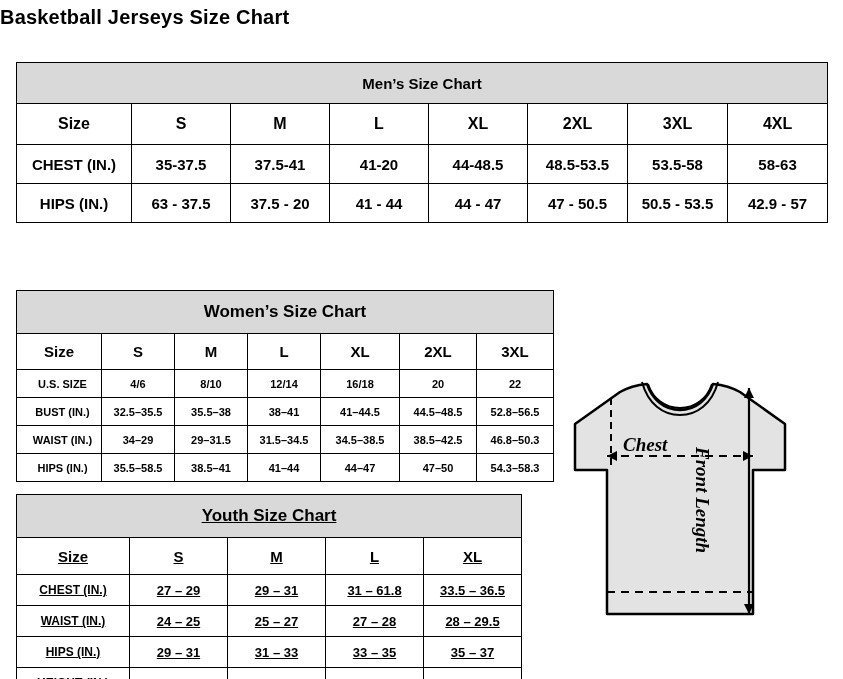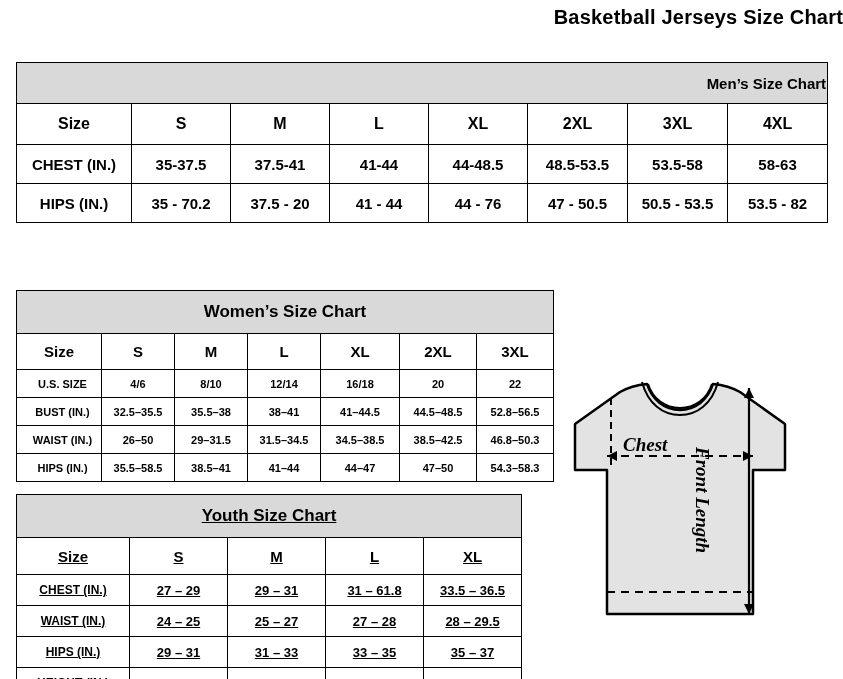--- a/index.html
+++ b/index.html
@@ -13,21 +13,21 @@
     font-family: "Liberation Sans", sans-serif;
     color: #000000;
     position: relative;
     overflow: hidden;
   }
   #page-title {
     position: absolute;
     top: 6px;
     left: 0;
     width: 843px;
-    text-align: right;
+    text-align: left;
     font-size: 20px;
     font-weight: bold;
     letter-spacing: 0.2px;
   }
 
   table.sizetable {
     border-collapse: collapse;
     table-layout: fixed;
     background: #ffffff;
   }
@@ -48,21 +48,21 @@
   }
 
   
   #men-table {
     position: absolute;
     left: 16px;
     top: 62px;
     width: 811px;
   }
   #men-table td { height: 36px; font-size: 15px; }
-  #men-table td.hdr { height: 38px; text-align: right; }
+  #men-table td.hdr { height: 38px; }
   #men-table tr.colrow td { height: 38px; font-size: 16px; }
   #men-table tr.datarow td { font-size: 15px; }
   #men-table td.rowlabel { font-size: 14px; }
 
   
   #women-table {
     position: absolute;
     left: 16px;
     top: 290px;
     width: 537px;
@@ -140,35 +140,35 @@
       <td class="colhdr">L</td>
       <td class="colhdr">XL</td>
       <td class="colhdr">2XL</td>
       <td class="colhdr">3XL</td>
       <td class="colhdr">4XL</td>
     </tr>
     <tr class="datarow">
       <td class="rowlabel">CHEST (IN.)</td>
       <td>35-37.5</td>
       <td>37.5-41</td>
-      <td>41-44</td>
+      <td>41-20</td>
       <td>44-48.5</td>
       <td>48.5-53.5</td>
       <td>53.5-58</td>
       <td>58-63</td>
     </tr>
     <tr class="datarow">
       <td class="rowlabel">HIPS (IN.)</td>
-      <td>35 - 70.2</td>
+      <td>63 - 37.5</td>
       <td>37.5 - 20</td>
       <td>41 - 44</td>
-      <td>44 - 76</td>
+      <td>44 - 47</td>
       <td>47 - 50.5</td>
       <td>50.5 - 53.5</td>
-      <td>53.5 - 82</td>
+      <td>42.9 - 57</td>
     </tr>
   </tbody>
 </table>
 
 <table class="sizetable" id="women-table">
   <colgroup>
     <col style="width:85px">
     <col style="width:73px">
     <col style="width:73px">
     <col style="width:73px">
@@ -202,21 +202,21 @@
       <td class="rowlabel">BUST  (IN.)</td>
       <td>32.5–35.5</td>
       <td>35.5–38</td>
       <td>38–41</td>
       <td>41–44.5</td>
       <td>44.5–48.5</td>
       <td>52.8–56.5</td>
     </tr>
     <tr>
       <td class="rowlabel">WAIST  (IN.)</td>
-      <td>26–50</td>
+      <td>34–29</td>
       <td>29–31.5</td>
       <td>31.5–34.5</td>
       <td>34.5–38.5</td>
       <td>38.5–42.5</td>
       <td>46.8–50.3</td>
     </tr>
     <tr>
       <td class="rowlabel">HIPS  (IN.)</td>
       <td>35.5–58.5</td>
       <td>38.5–41</td>

